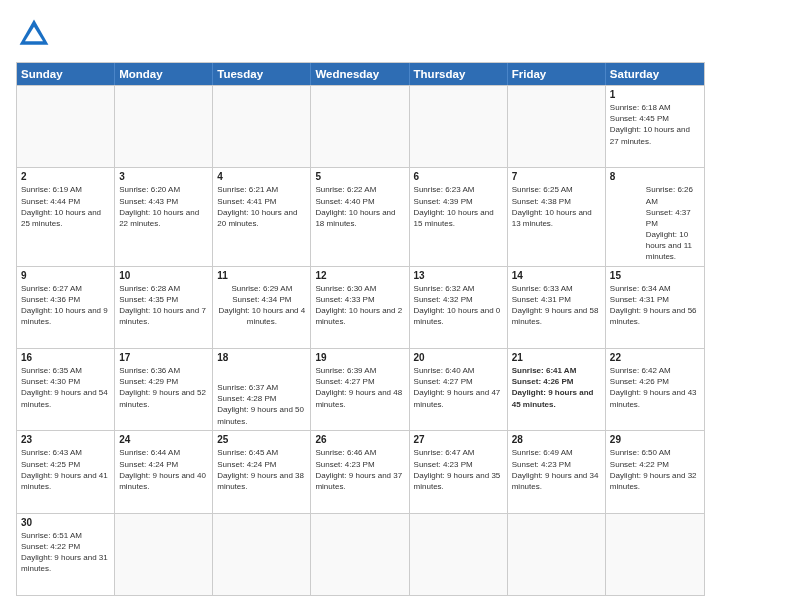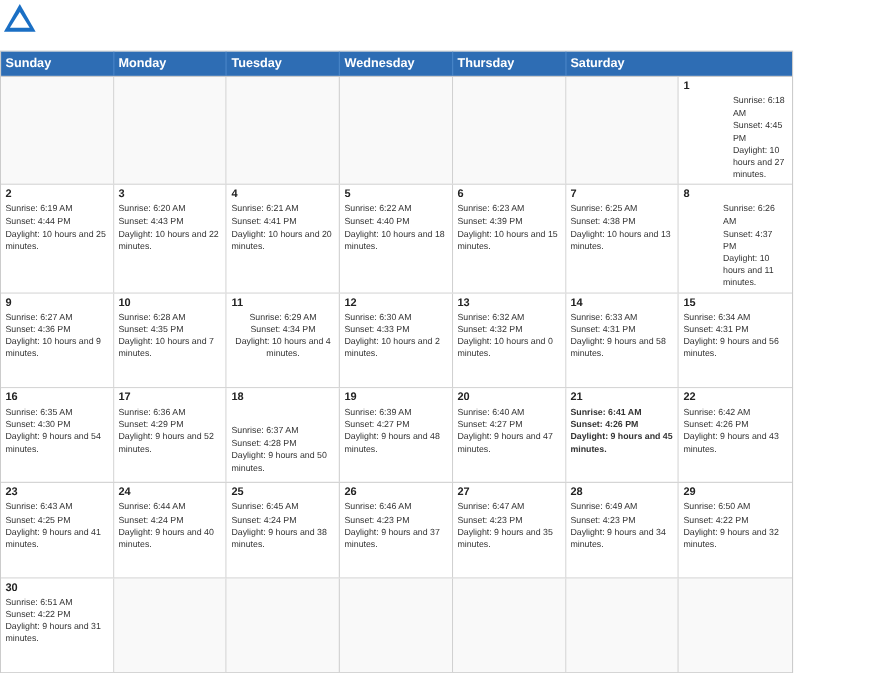--- a/index.html
+++ b/index.html
@@ -6,20 +6,21 @@
     body {
       font-family: Arial, sans-serif;
       background: #fff;
       width: 792px;
       height: 612px;
       overflow: hidden;
     }
     .page {
       width: 721px;
       height: 612px;
+      padding: 16px;
       display: flex;
       flex-direction: column;
     }
     .header {
       display: flex;
       align-items: flex-start;
       justify-content: space-between;
       margin-bottom: 10px;
     }
     .logo {
@@ -125,33 +126,34 @@
     </div>
   </div>
 
   <div class="calendar">
     <div class="cal-header-row">
     <div class="cal-header-cell">Sunday</div>
         <div class="cal-header-cell">Monday</div>
         <div class="cal-header-cell">Tuesday</div>
         <div class="cal-header-cell">Wednesday</div>
         <div class="cal-header-cell">Thursday</div>
+        <div class="cal-header-cell">Friday</div>
         <div class="cal-header-cell">Saturday</div>
       </div>
     <div class="cal-body">
     <div class="cal-row">
           <div class="cal-cell empty"></div>
           <div class="cal-cell empty"></div>
           <div class="cal-cell empty"></div>
           <div class="cal-cell empty"></div>
           <div class="cal-cell empty"></div>
           <div class="cal-cell empty"></div>
           <div class="cal-cell">
             <span class="day-num">1</span>
-            <div class="day-info" style="white-space: pre-line; margin-left: 45px;">Sunrise: 6:18 AM
+            <div class="day-info" style="white-space: pre-line;">Sunrise: 6:18 AM
 Sunset: 4:45 PM
 Daylight: 10 hours and 27 minutes.</div>
           </div>
         </div>
         <div class="cal-row">
           <div class="cal-cell">
             <span class="day-num">2</span>
             <div class="day-info" style="white-space: pre-line;">Sunrise: 6:19 AM
 Sunset: 4:44 PM
 Daylight: 10 hours and 25 minutes.</div>

